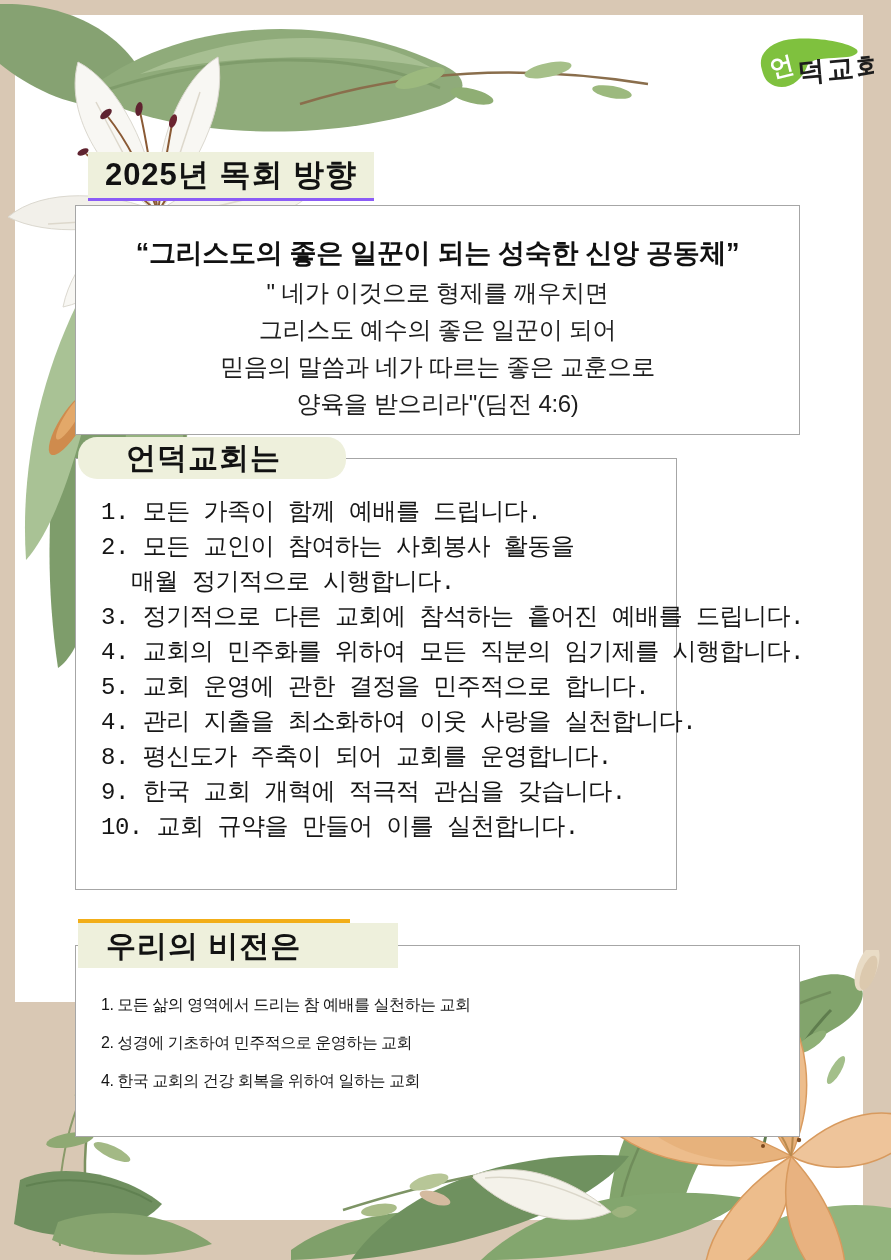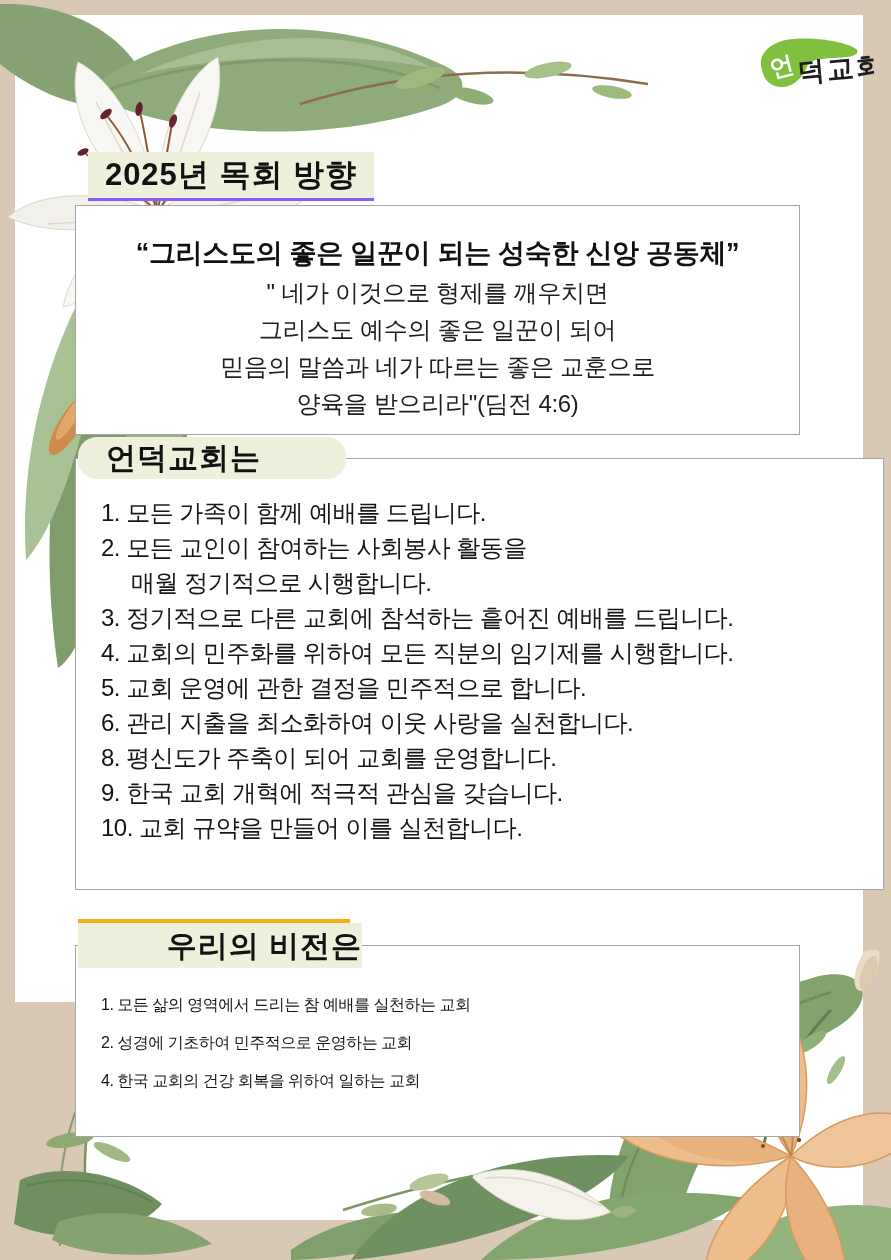--- a/index.html
+++ b/index.html
@@ -28,25 +28,25 @@
   
   .frame{background:#ffffff;border:1px solid #a6a6a6;box-sizing:border-box;}
 
   .motto-box{left:75px;top:181px;width:725px;height:230px;text-align:center;padding-top:26px;margin-top:24px;}
   .motto-headline{font-size:27px;font-weight:bold;color:#111;line-height:42px;letter-spacing:-0.3px;}
   .verse .line{font-size:24px;color:#1e1e1e;line-height:37px;letter-spacing:-0.3px;}
 
   .section-header{
     background:#eef0dc;font-weight:bold;color:#121212;box-sizing:border-box;
   }
-  .church-header{left:78px;top:437px;width:268px;height:42px;font-size:30px;line-height:42px;padding-left:28px;letter-spacing:1px;border-radius:19px;}
-  .vision-header{left:78px;top:923px;width:284px;height:45px;font-size:30px;line-height:45px;padding-left:28px;letter-spacing:1px;text-align:right;}
+  .church-header{left:78px;top:437px;width:268px;height:42px;font-size:30px;line-height:42px;padding-left:48px;letter-spacing:1px;border-radius:19px;}
+  .vision-header{left:78px;top:923px;width:320px;height:45px;font-size:30px;line-height:45px;padding-left:28px;letter-spacing:1px;}
   .vision-line{left:78px;top:919px;width:272px;height:4px;background:#f2ae19;position:absolute;z-index:4;}
 
-  .church-box{left:75px;top:458px;width:809px;height:432px;padding:36px 10px 0 25px;}
+  .church-box{left:75px;top:458px;width:602px;height:432px;padding:36px 10px 0 25px;font-family:Liberation Mono, monospace;}
   .church-box .line{font-size:24px;color:#161616;line-height:35px;letter-spacing:-0.5px;white-space:nowrap;}
   .vision-box{left:75px;top:945px;width:725px;height:192px;padding:40px 10px 0 25px;}
   .vision-box .line{font-size:16px;color:#161616;line-height:38px;letter-spacing:-0.5px;white-space:nowrap;}
   .line.indent{padding-left:30px;}
 </style>
 </head>
 <body>
 
 <div id="canvas">
 
@@ -174,21 +174,21 @@
   </div>
 
   <div class="content frame church-box">
     <div>
         <div class="line">1. 모든 가족이 함께 예배를 드립니다.</div>
         <div class="line">2. 모든 교인이 참여하는 사회봉사 활동을</div>
         <div class="line indent">매월 정기적으로 시행합니다.</div>
         <div class="line">3. 정기적으로 다른 교회에 참석하는 흩어진 예배를 드립니다.</div>
         <div class="line">4. 교회의 민주화를 위하여 모든 직분의 임기제를 시행합니다.</div>
         <div class="line">5. 교회 운영에 관한 결정을 민주적으로 합니다.</div>
-        <div class="line">6. 관리 지출을 최소화하여 이웃 사랑을 실천합니다.</div>
+        <div class="line">4. 관리 지출을 최소화하여 이웃 사랑을 실천합니다.</div>
         <div class="line">8. 평신도가 주축이 되어 교회를 운영합니다.</div>
         <div class="line">9. 한국 교회 개혁에 적극적 관심을 갖습니다.</div>
         <div class="line">10. 교회 규약을 만들어 이를 실천합니다.</div>
       </div>
   </div>
   <div class="content section-header church-header">언덕교회는</div>
 
   <div class="content frame vision-box">
     <div>
         <div class="line">1. 모든 삶의 영역에서 드리는 참 예배를 실천하는 교회</div>

